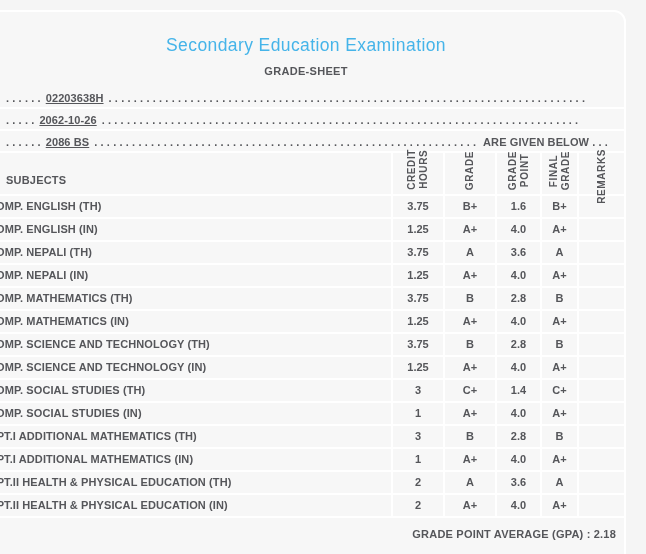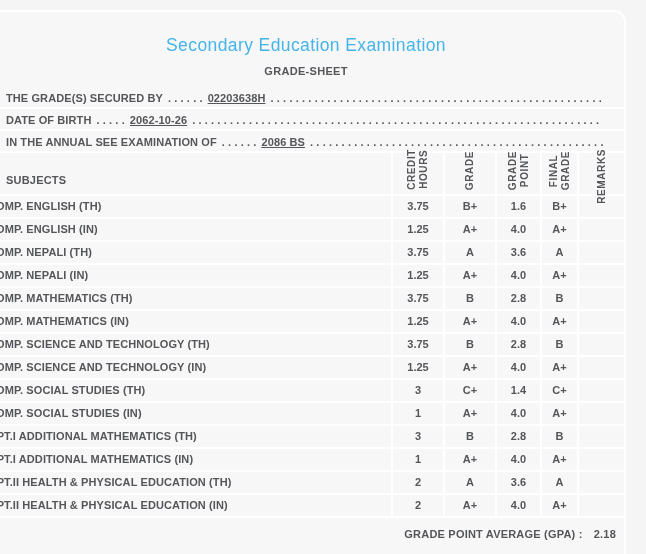--- a/index.html
+++ b/index.html
@@ -99,50 +99,48 @@
   .td-sub{ padding-left:18px; letter-spacing:0.1px; white-space:nowrap; overflow:hidden; }
   .td-val{ border-left:2px solid var(--sep); text-align:center; }
   .gpa{
     height:32px; line-height:32px;
     text-align:right;
     padding-right:8px;
     font-size:11px;
     font-weight:bold;
     letter-spacing:0.2px;
   }
-  .gpa span{ margin-left:8px; }
+  .gpa span{ margin-left:0; }
 </style>
 </head>
 <body>
 
 <div class="panel">
 
   <h1 class="title">Secondary Education Examination</h1>
   <h2 class="subtitle">GRADE-SHEET</h2>
 
   <div class="info-section">
     <div class="info-line">
-      <span class="lbl">THE GRADE(S) SECURED BY</span>
       <span class="dots">. . . . . .</span>
       <span class="val">02203638H</span>
       <span class="fill">. . . . . . . . . . . . . . . . . . . . . . . . . . . . . . . . . . . . . . . . . . . . . . . . . . . . . . . . . . . . . . . . . . . . . . . . . . . .</span>
       <span class="tail"></span>
     </div>
     <div class="info-line">
-      <span class="lbl">DATE OF BIRTH</span>
       <span class="dots">. . . . .</span>
       <span class="val">2062-10-26</span>
       <span class="fill">. . . . . . . . . . . . . . . . . . . . . . . . . . . . . . . . . . . . . . . . . . . . . . . . . . . . . . . . . . . . . . . . . . . . . . . . . . . .</span>
       <span class="tail"></span>
     </div>
     <div class="info-line">
-      <span class="lbl">IN THE ANNUAL SEE EXAMINATION OF</span>
       <span class="dots">. . . . . .</span>
       <span class="val">2086 BS</span>
       <span class="fill">. . . . . . . . . . . . . . . . . . . . . . . . . . . . . . . . . . . . . . . . . . . . . . . . . . . . . . . . . . . . . . . . . . . . . . . . . . . .</span>
+      <span class="tail">ARE GIVEN BELOW . . .</span>
     </div>
   </div>
 
   <table class="grades">
     <colgroup>
       <col class="c-sub">
         <col class="c-credit">
         <col class="c-grade">
       <col class="c-gpoint">
         <col class="c-final">

